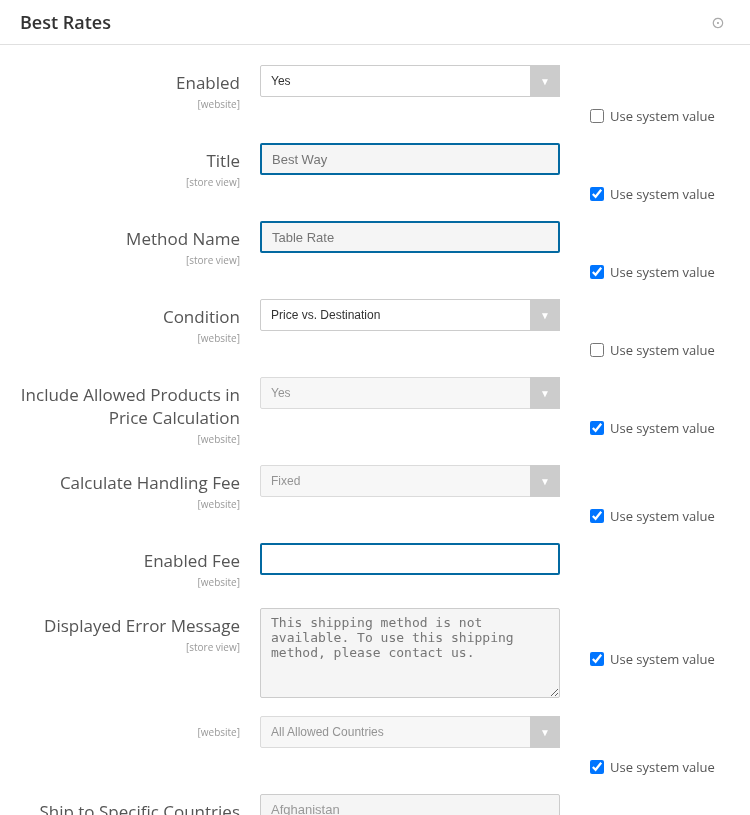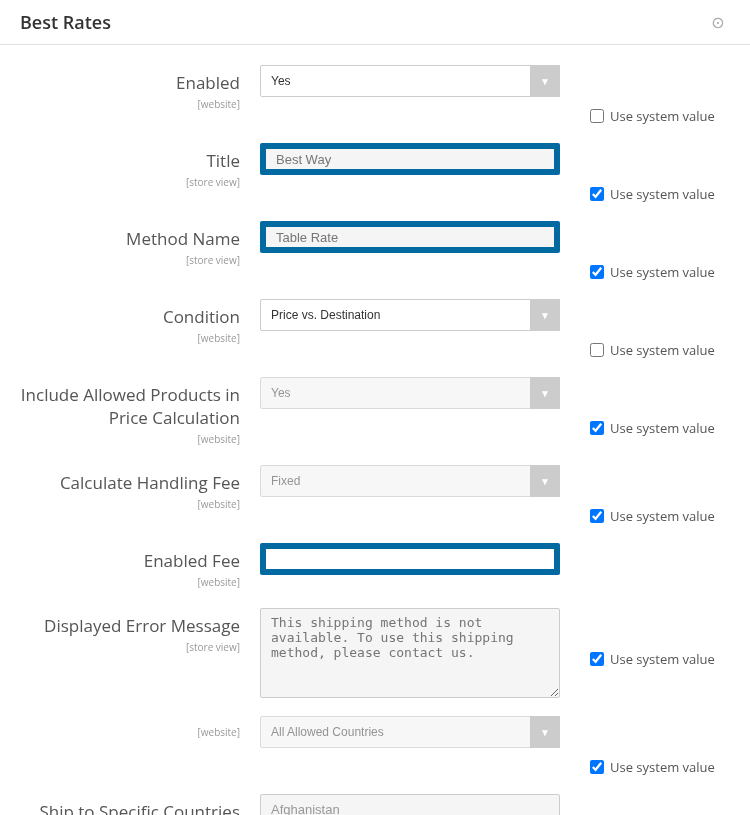--- a/index.html
+++ b/index.html
@@ -61,21 +61,21 @@
       font-weight: normal;
     }
     .form-control-col {
       flex: 1;
       display: flex;
       align-items: flex-start;
     }
     .form-input {
       width: 300px;
       height: 32px;
-      border: 6px solid #0369a1;
+      border: 2px solid #0369a1;
       background: #f5f5f5;
       padding: 4px 10px;
       font-size: 13px;
       color: #999;
       border-radius: 2px;
     }
     .form-select-wrapper {
       position: relative;
       width: 300px;
     }

